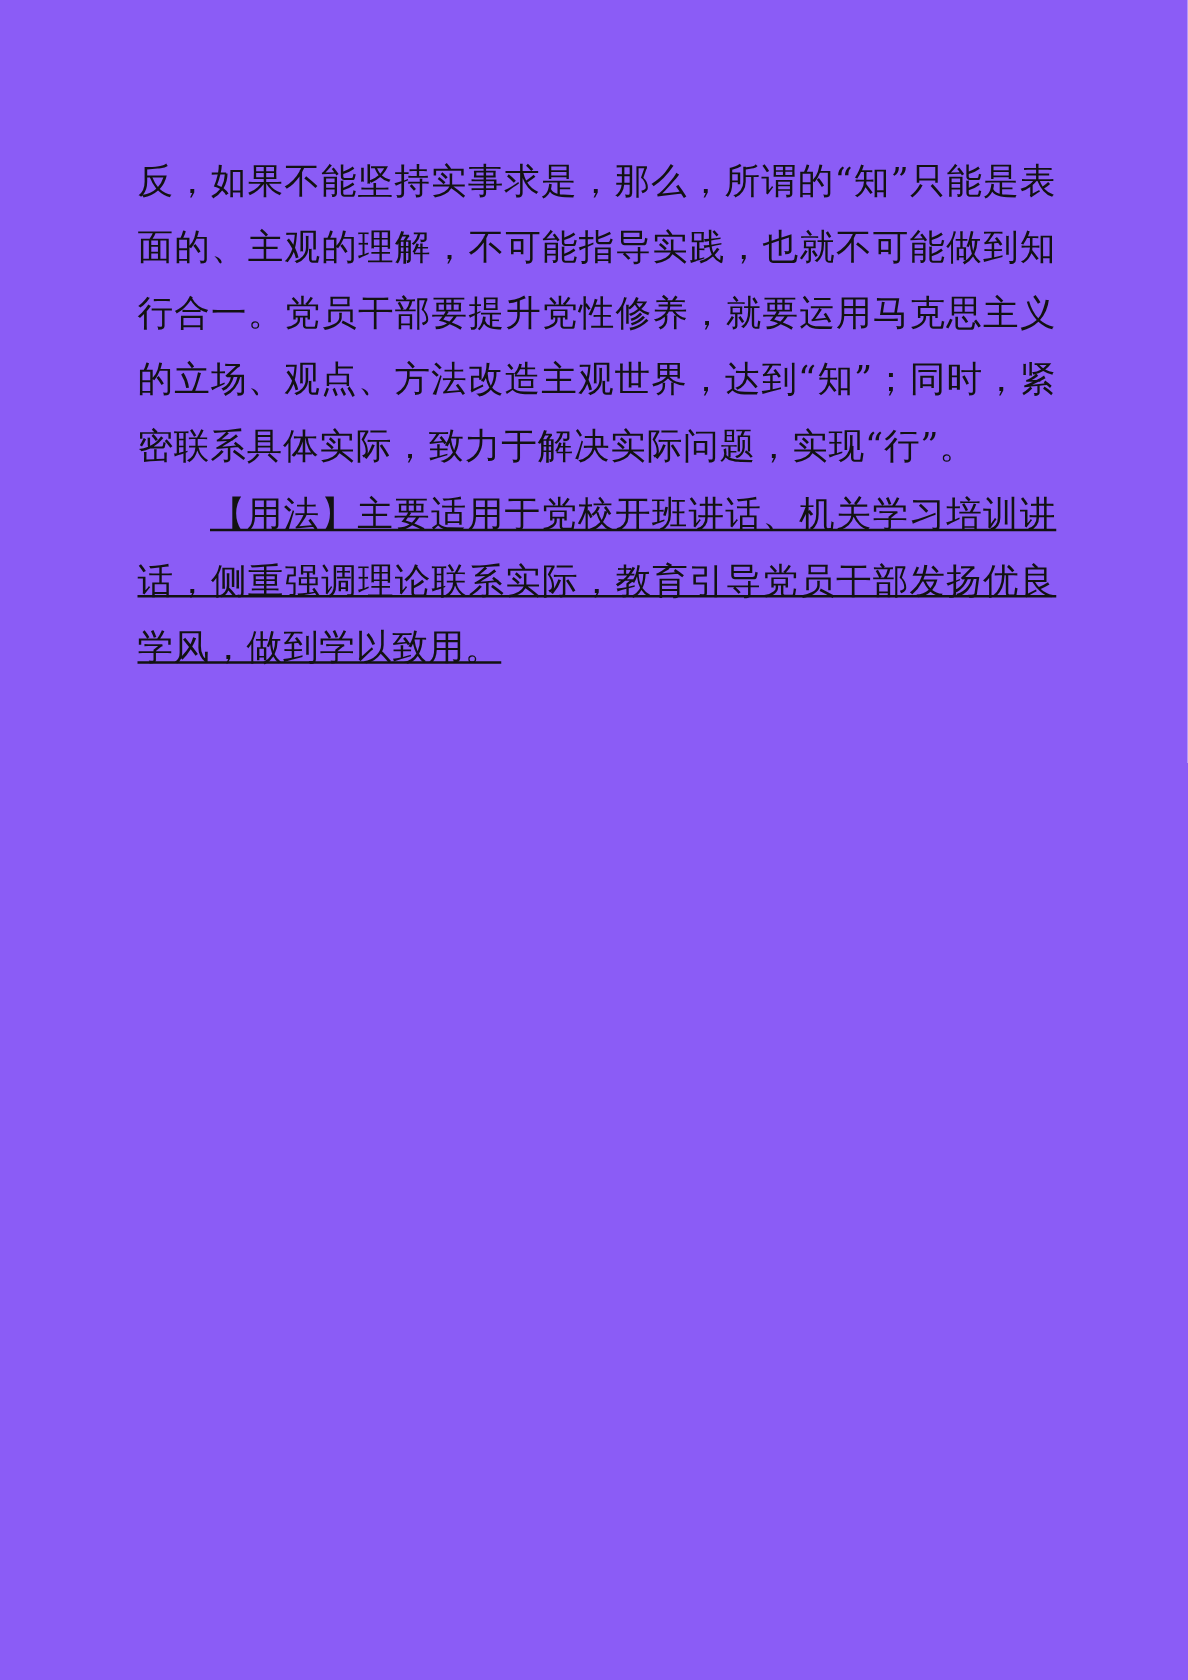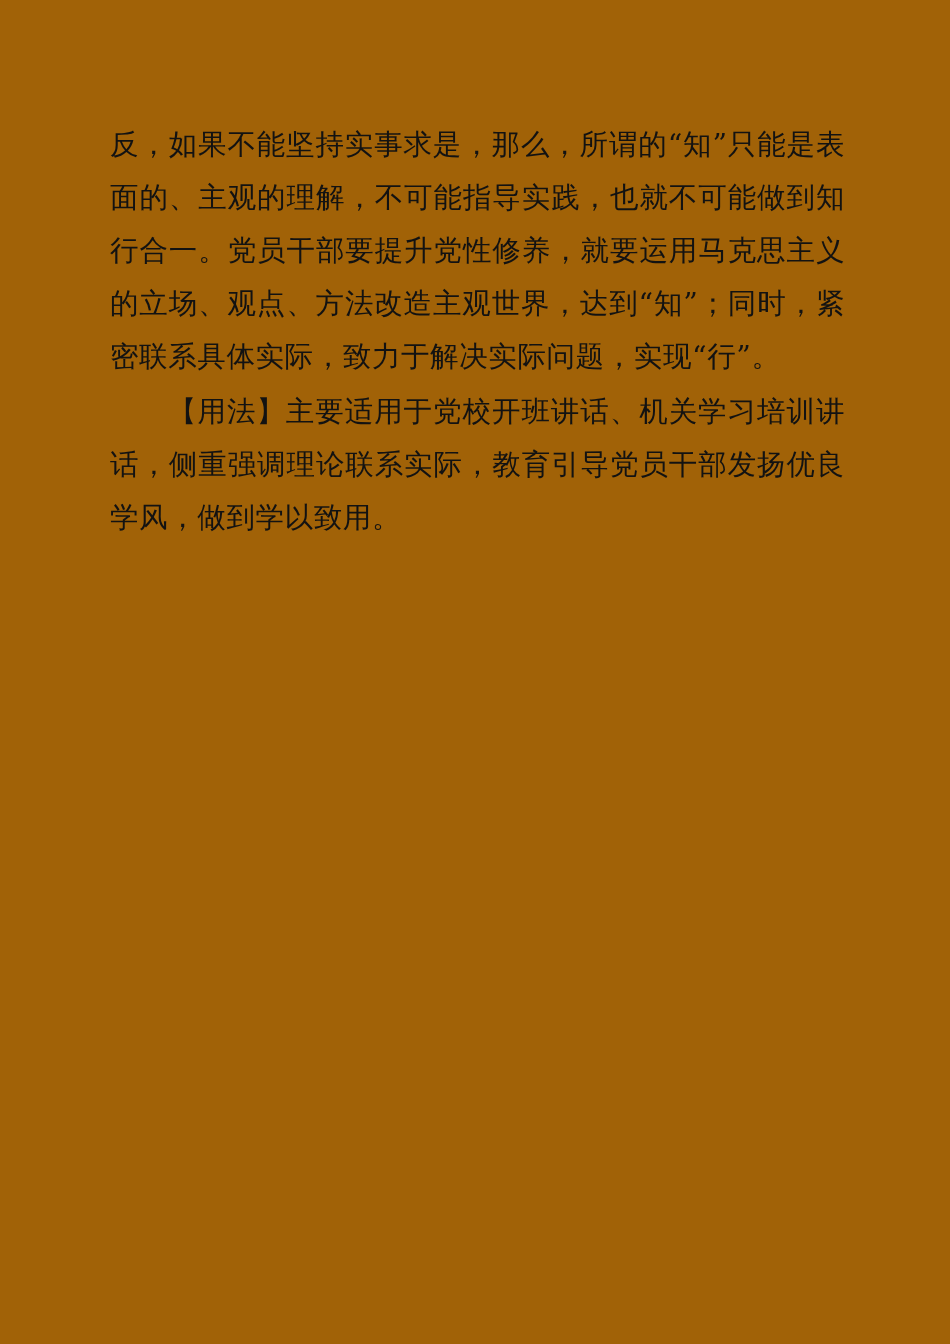--- a/index.html
+++ b/index.html
@@ -11,21 +11,21 @@
     height: 1344px;
     background: #ffffff;
     font-family: "DejaVu Serif", "Liberation Serif", serif;
     color: #111111;
     overflow: hidden;
   }
   .page {
     position: relative;
     width: 950px;
     height: 1344px;
-    background: #a16207;
+    background: #8b5cf6;
     box-sizing: border-box;
     padding: 118px 105px 60px 110px;
   }
   .doc-body {
     width: 735px;
   }
   .para {
     font-size: 28.5px;
     line-height: 53px;
     letter-spacing: 0.6px;
@@ -33,20 +33,21 @@
     text-justify: inter-ideograph;
     margin: 0 0 0 0;
     color: #121212;
     font-family: "DejaVu Serif", "Liberation Serif", serif;
   }
   .para + .para {
     margin-top: 2px;
   }
   .indent {
     text-indent: 58px;
+    text-decoration: underline;
   }
 </style>
 </head>
 <body>
 
 <div class="page">
   <div class="doc-body">
     <p class="para">反，如果不能坚持实事求是，那么，所谓的“知”只能是表面的、主观的理解，不可能指导实践，也就不可能做到知行合一。党员干部要提升党性修养，就要运用马克思主义的立场、观点、方法改造主观世界，达到“知”；同时，紧密联系具体实际，致力于解决实际问题，实现“行”。</p>
     <p class="para indent">【用法】主要适用于党校开班讲话、机关学习培训讲话，侧重强调理论联系实际，教育引导党员干部发扬优良学风，做到学以致用。</p>
   </div>

